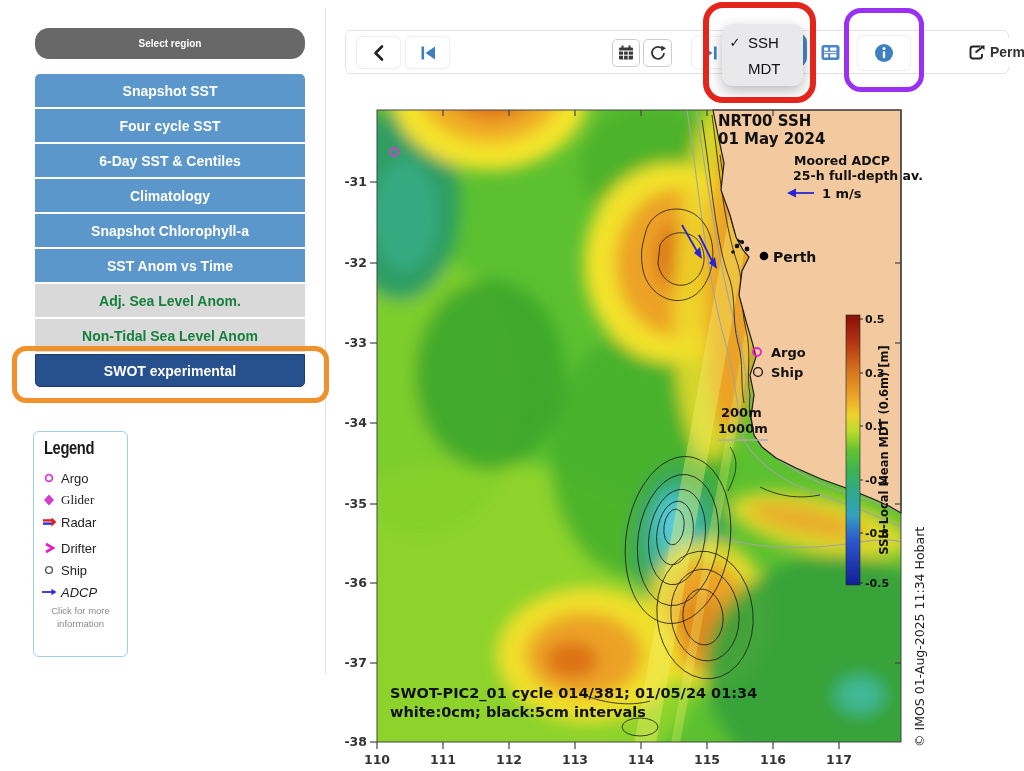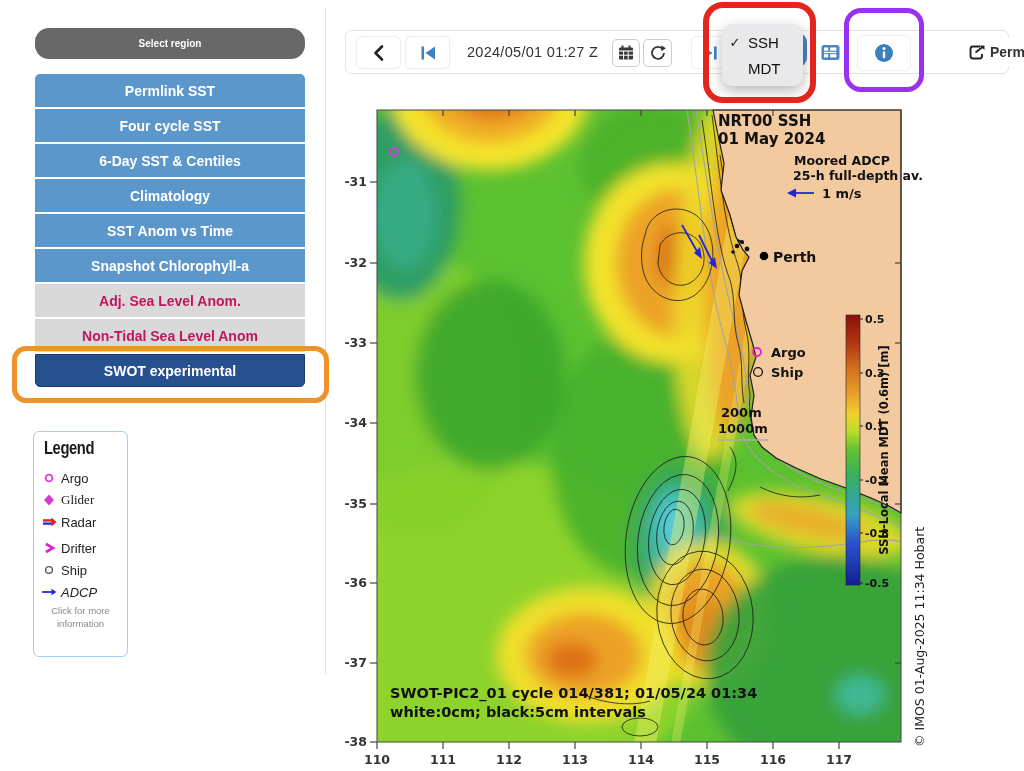--- a/index.html
+++ b/index.html
@@ -7,21 +7,21 @@
        font-family:"Liberation Sans","DejaVu Sans",sans-serif;}
   .abs{position:absolute;}
 
   
   #select-region{left:35px;top:28px;width:270px;height:31px;background:#686868;border-radius:14px;
     color:#fff;font-size:10px;font-weight:bold;display:flex;align-items:center;justify-content:center;cursor:pointer;}
   #nav-list{left:35px;top:74px;width:270px;}
   .nav-btn{height:33px;margin-bottom:2px;background:#5b97cb;color:#fff;font-size:14px;font-weight:bold;
     display:flex;align-items:center;justify-content:center;cursor:pointer;}
   .nav-btn:first-child{border-radius:5px 5px 0 0;}
-  .nav-btn.disabled{background:#d9d9d9;color:#be185d;cursor:default;}
+  .nav-btn.disabled{background:#d9d9d9;color:#15803d;cursor:default;}
   .nav-btn.selected{background:#27508f;border-radius:0 0 5px 5px;border:1px solid #1c3c6e;height:31px;text-align:center;}
   #divider{left:325px;top:8px;width:1px;height:666px;background:#e2e2e2;}
 
   
   #legend-box{left:33px;top:431px;width:93px;height:224px;border:1.5px solid #9fd0f2;border-radius:6px;background:#fff;}
   #legend-title{position:absolute;left:10px;top:6px;font-size:18px;font-weight:bold;color:#1a1a1a;
     transform:scaleX(.82);transform-origin:left center;letter-spacing:-.5px;}
   .lg-row{position:absolute;left:6px;width:84px;height:20px;display:flex;align-items:center;}
   .lg-glyph{width:18px;height:14px;flex:0 0 18px;display:flex;align-items:center;justify-content:center;}
   .lg-label{font-size:13px;color:#222;margin-left:3px;}
@@ -52,26 +52,26 @@
   svg text{font-family:"DejaVu Sans","Liberation Sans",sans-serif;}
 </style>
 </head>
 <body>
 
 <div id="app">
 
   <div id="select-region" class="abs">Select region</div>
 
   <div id="nav-list" class="abs">
-    <div class="nav-btn">Permlink SST</div>
+    <div class="nav-btn">Snapshot SST</div>
     <div class="nav-btn">Four cycle SST</div>
     <div class="nav-btn">6-Day SST &amp; Centiles</div>
     <div class="nav-btn">Climatology</div>
+    <div class="nav-btn">Snapshot Chlorophyll-a</div>
     <div class="nav-btn">SST Anom vs Time</div>
-    <div class="nav-btn">Snapshot Chlorophyll-a</div>
     <div class="nav-btn disabled">Adj. Sea Level Anom.</div>
     <div class="nav-btn disabled">Non-Tidal Sea Level Anom</div>
     <div class="nav-btn selected">SWOT experimental</div>
   </div>
 
   <div id="divider" class="abs"></div>
 
   <div id="legend-box" class="abs">
     <div id="legend-title">Legend</div>
     <div class="lg-row" style="top:36px;">
@@ -135,23 +135,20 @@
     <div class="tb soft" style="left:10px;top:5px;width:43px;height:31px;">
       <svg width="16" height="20">
         <polyline points="11,3.5 4.5,10 11,16.5" fill="none" stroke="#222" stroke-width="2.6" stroke-linecap="round" stroke-linejoin="round"></polyline>
         </svg>
     </div>
     <div class="tb soft" style="left:59px;top:5px;width:43px;height:31px;">
       <svg width="20" height="20">
         <rect x="3.5" y="3.5" width="2.6" height="13" fill="#3e7fc1"></rect>
         <polygon points="17,3.5 7.5,10 17,16.5" fill="#3e7fc1"></polygon>
         </svg>
-    </div>
-    <div class="tb" style="left:108px;top:6px;width:157px;height:30px;">
-      <span id="tb-date">2024/05/01 01:27 Z</span>
     </div>
     <div class="tb framed" style="left:266px;top:8px;width:26px;height:26px;">
       <svg width="20" height="20">
         <rect x="3" y="4.5" width="14" height="12" rx="1.2" fill="#3a3a3a"></rect>
         <rect x="5.5" y="2.5" width="2" height="3" fill="#3a3a3a"></rect>
           <rect x="12.5" y="2.5" width="2" height="3" fill="#3a3a3a"></rect>
         <line x1="3" y1="8" x2="17" y2="8" stroke="#fff" stroke-width="1.1"></line>
         <line x1="7.6" y1="8" x2="7.6" y2="16.5" stroke="#fff" stroke-width="1"></line>
         <line x1="12.2" y1="8" x2="12.2" y2="16.5" stroke="#fff" stroke-width="1"></line>
         <line x1="3" y1="12.2" x2="17" y2="12.2" stroke="#fff" stroke-width="1"></line>

